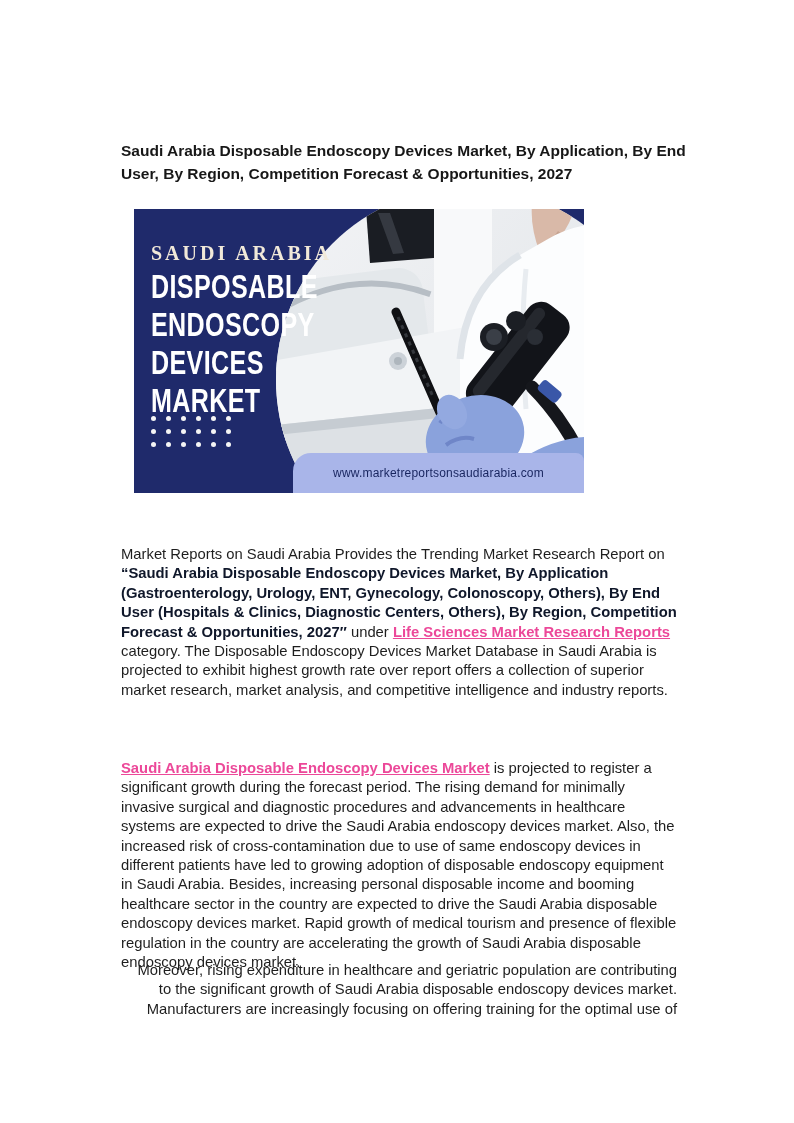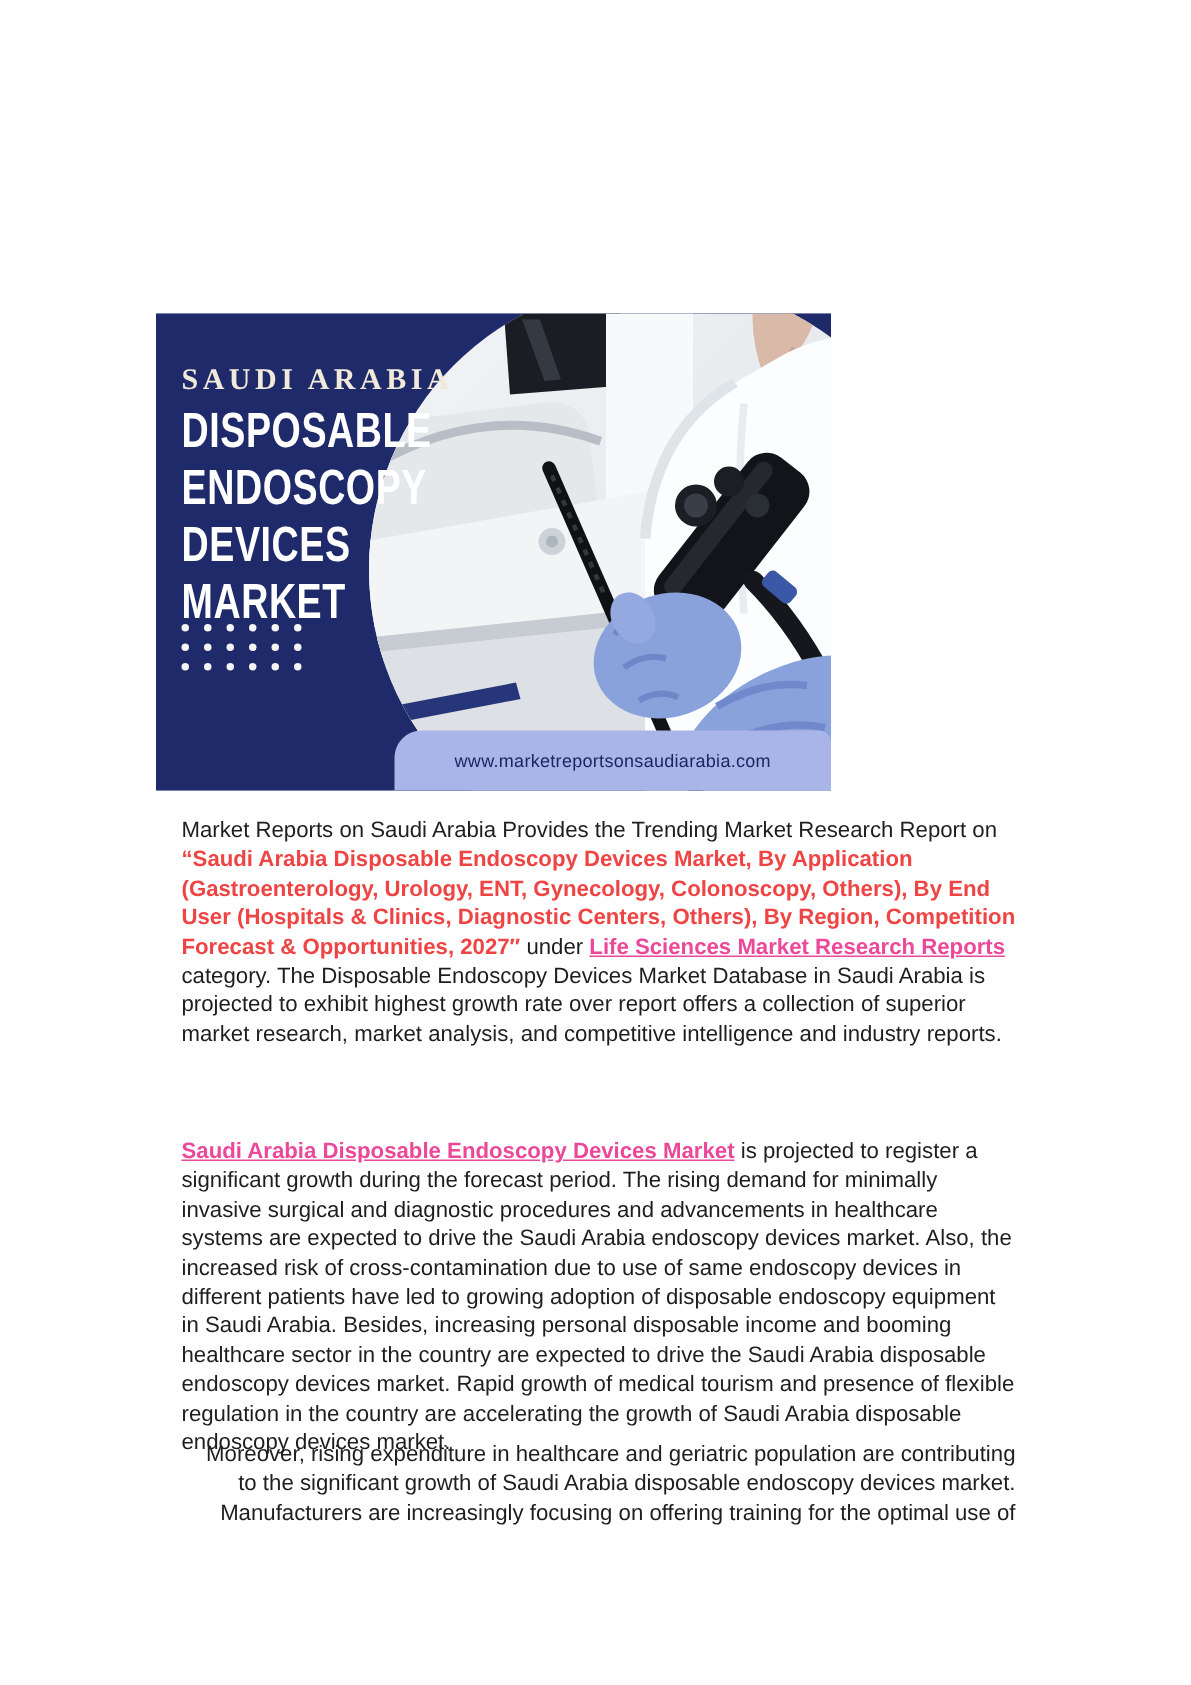--- a/index.html
+++ b/index.html
@@ -11,21 +11,21 @@
     color:#1e1e1e;
     overflow:hidden;
   }
   .doc-title{
     position:absolute;left:121px;top:139px;width:566px;
     font-size:15.5px;font-weight:700;line-height:23px;
     color:#171717;margin:0;
   }
   
   .banner{
-    position:absolute;left:104px;top:209px;width:450px;height:318px;
+    position:absolute;left:134px;top:209px;width:450px;height:284px;
     background:#1f2a6b;overflow:hidden;
   }
   .banner svg{position:absolute;left:0;top:0;}
   .banner-kicker{
     position:absolute;left:17px;top:33px;
     font-family:"Liberation Serif",serif;
     font-size:20px;font-weight:600;letter-spacing:3px;
     color:#f1e9d9;white-space:nowrap;
   }
   .banner-headline{
@@ -47,30 +47,31 @@
     font-size:12px;color:#18255f;letter-spacing:.2px;
   }
   
   .para{
     position:absolute;left:121px;width:556px;margin:0;
     font-size:14.8px;line-height:19.4px;color:#1e1e1e;
   }
   .p1{top:545px;}
   .p2{top:722px;margin-top:37px;}
   .p3{top:961px;text-align:right;}
-  .para b{font-weight:700;color:#ef4444;}
+  .para b{font-weight:700;color:#0f172a;}
   a.doclink{
     color:#ec4899;font-weight:700;text-decoration:underline;cursor:pointer;
   }
 </style>
 </head>
 <body>
 
 <div class="page">
 
+  <h1 class="doc-title">Saudi Arabia Disposable Endoscopy Devices Market, By Application, By End User, By Region, Competition Forecast &amp; Opportunities, 2027</h1>
 
   <div class="banner">
 
     <svg width="450" height="318" viewBox="0 0 450 318">
       <defs>
         <clipPath id="circ">
             <circle cx="335" cy="171" r="193"></circle>
           </clipPath>
         <linearGradient id="bgGrad" x1="0" y1="0" x2="1" y2="1">
           <stop offset="0" stop-color="#f3f4f6"></stop>

